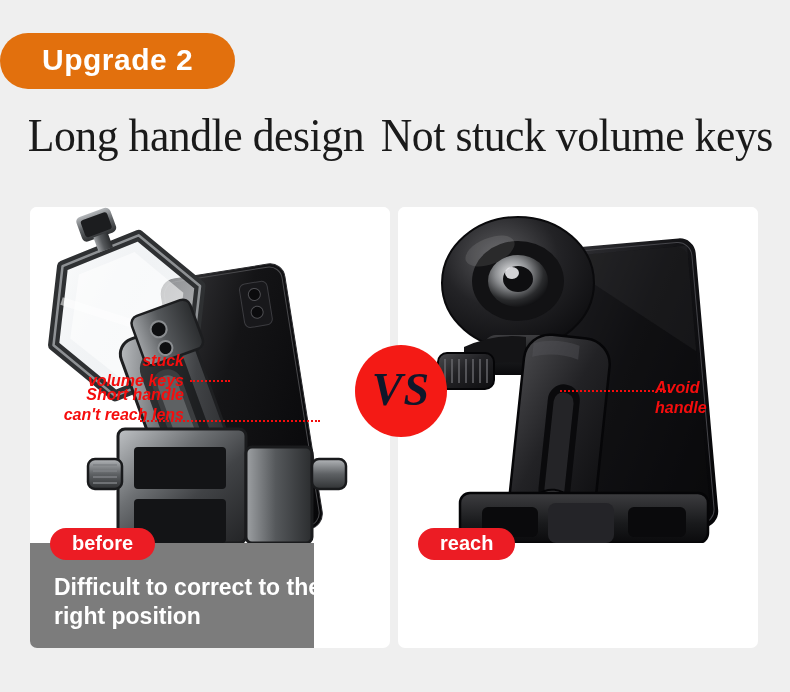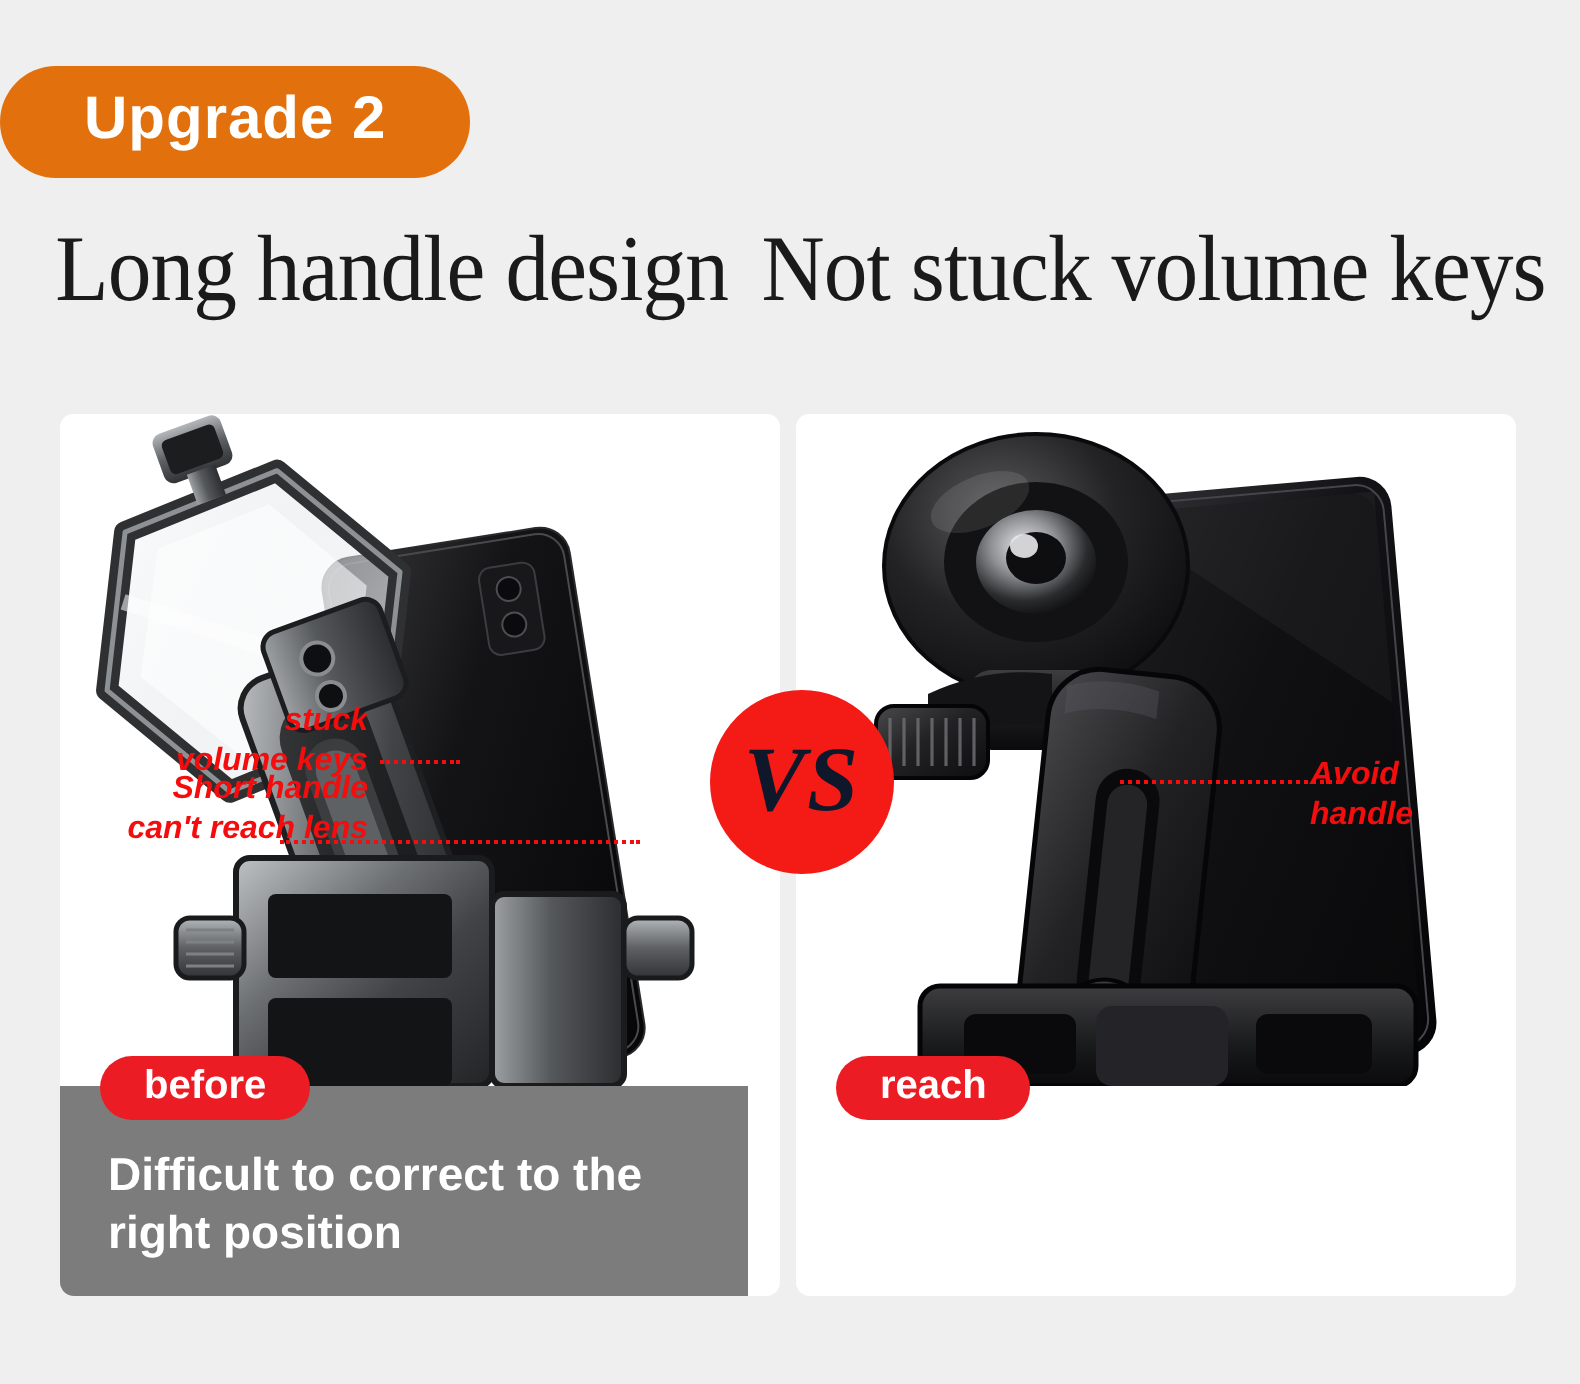--- a/index.html
+++ b/index.html
@@ -47,21 +47,21 @@
     border-radius:7px;
     overflow:hidden;
   }
   .panel.left  { left:0; }
   .panel.right { left:368px; }
 
   .photo { position:absolute; top:0; left:0; width:360px; height:336px; overflow:hidden; background:#fff; }
 
   
   .footer {
-    position:absolute; left:0; bottom:0; width:344px; height:105px;
+    position:absolute; left:0; bottom:0; width:284px; height:105px;
     background:#7c7c7c;
   }
   .footer-text {
     position:absolute; left:24px; top:30px; width:316px;
     color:#ffffff; font-size:23px; font-weight:bold; line-height:1.27;
   }
   .state-pill {
     position:absolute;
     top:321px; left:20px;
     background:#ec1c24; color:#fff;

